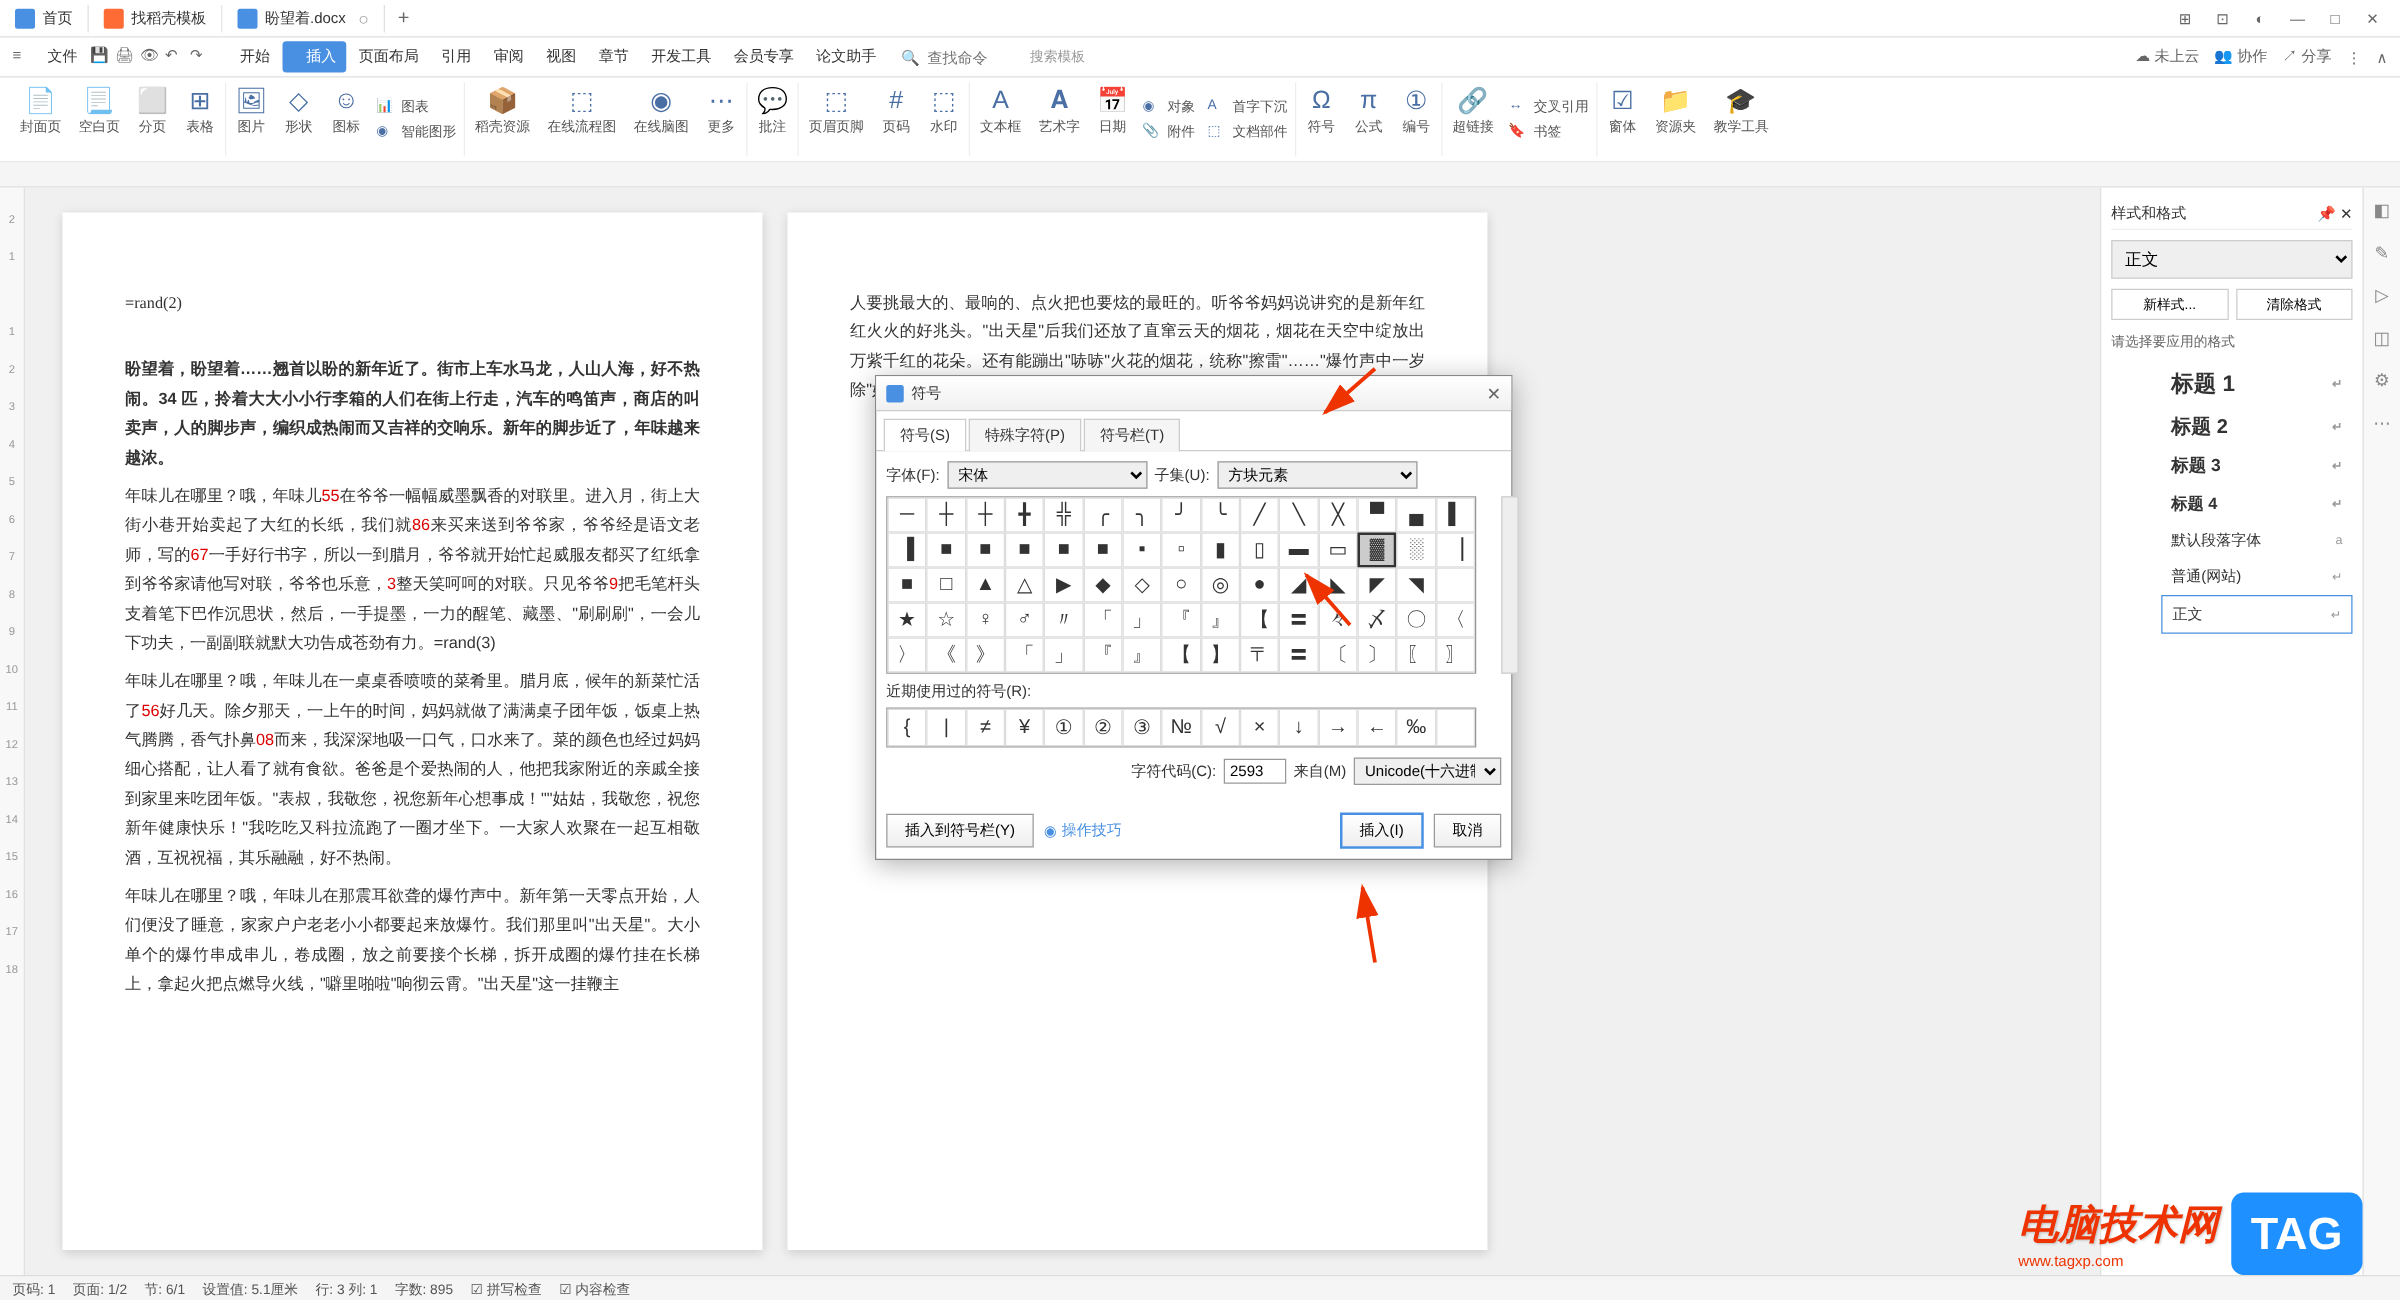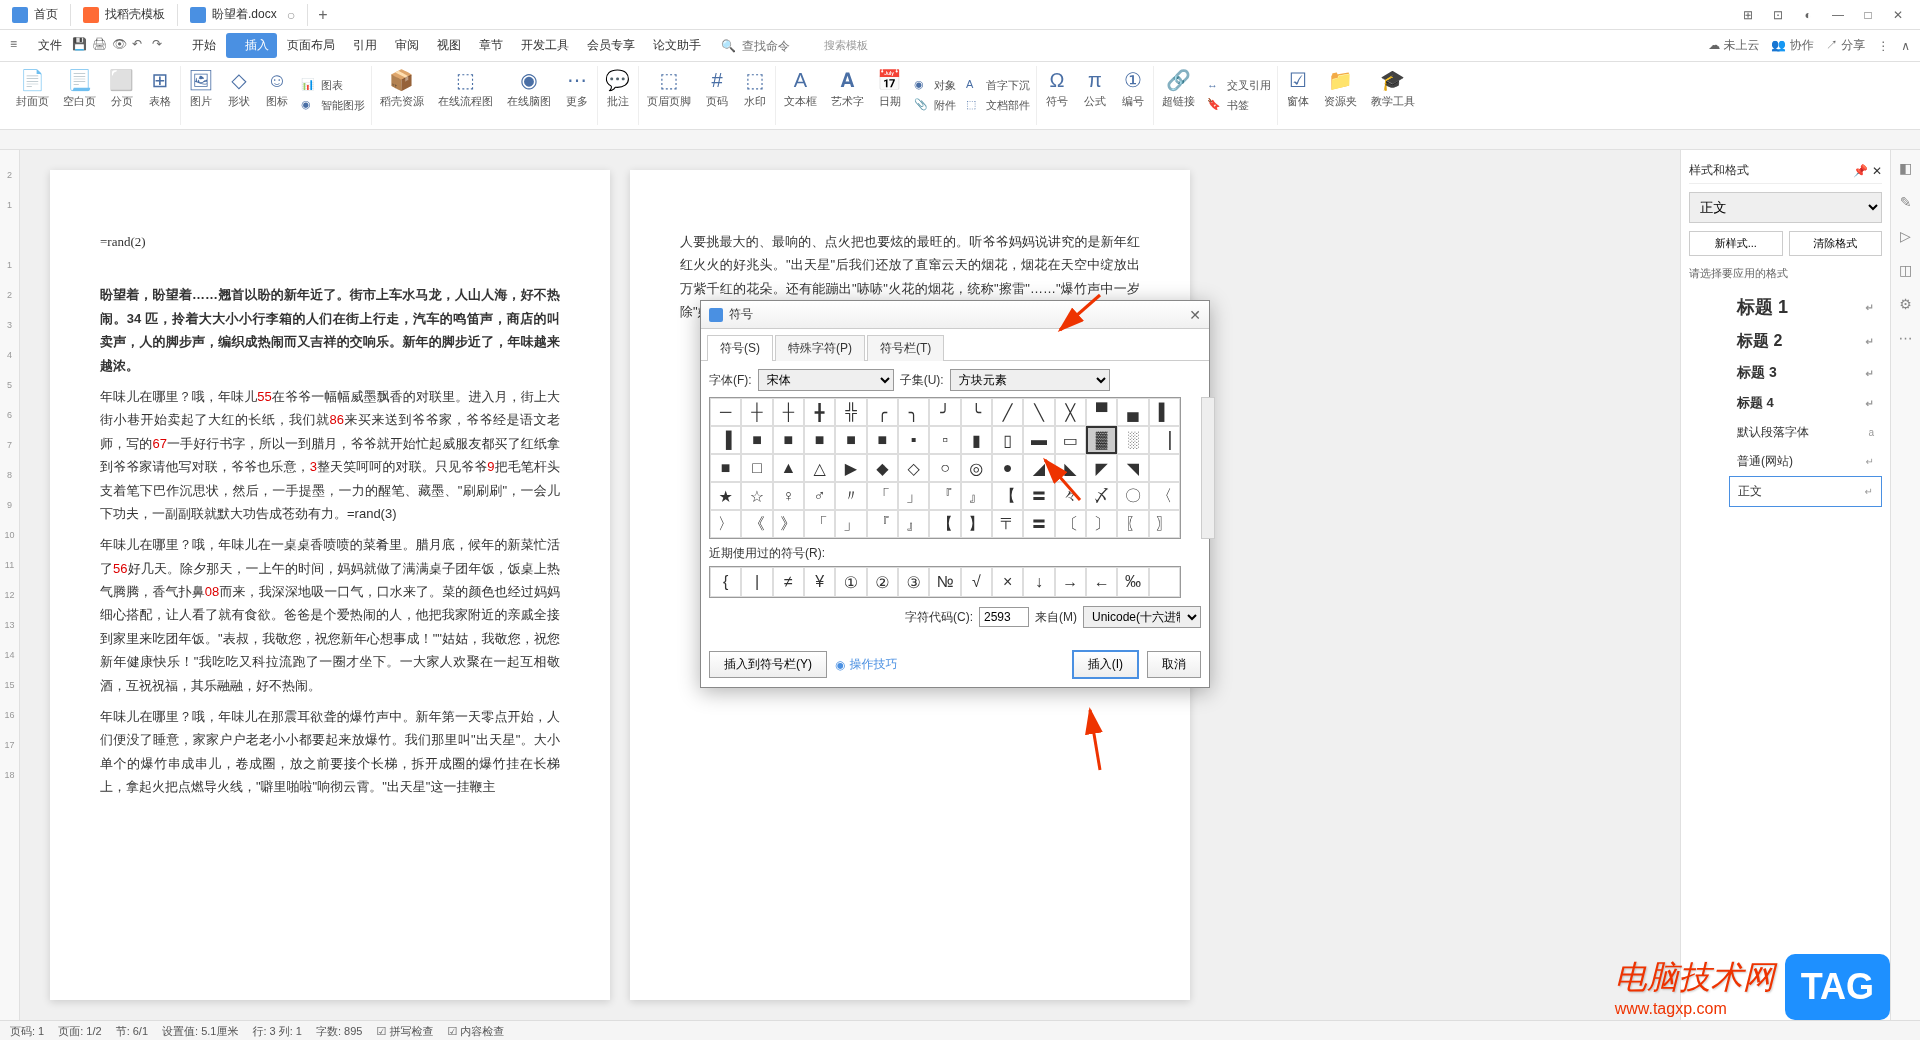--- a/index.html
+++ b/index.html
@@ -92,22 +92,22 @@
 .dlg-footer button { padding: 4px 14px; border: 1px solid #999; background: linear-gradient(#fff,#eee); font-size: 12px; cursor: pointer; }
 .dlg-footer button.primary { border: 2px solid #4a90e2; }
 .dlg-footer .link { color: #4a90e2; font-size: 12px; display: flex; align-items: center; gap: 4px; }
 
 
 .arrow-red { position: absolute; z-index: 200; pointer-events: none; }
 .arrow-red svg { overflow: visible; }
 
 
 .watermark { position: absolute; right: 30px; bottom: 20px; z-index: 300; display: flex; align-items: center; gap: 10px; }
-.watermark .txt { font-size: 32px; font-weight: normal; color: #e30; font-style: italic; text-shadow: 1px 1px 2px rgba(0,0,0,0.2); }
-.watermark .sub { font-size: 16px; color: #e30; }
+.watermark .txt { font-size: 32px; font-weight: bold; color: #e30; font-style: italic; text-shadow: 1px 1px 2px rgba(0,0,0,0.2); }
+.watermark .sub { font-size: 12px; color: #e30; }
 .watermark .tag { background: #1e90ff; color: #fff; padding: 12px 16px; font-size: 36px; font-weight: bold; border-radius: 10px; }
 </style>
 </head>
 <body>
 
 <div class="titlebar">
   <div class="tab">
       <span class="tab-icon home"></span>
       <span>首页</span>
     </div>
@@ -421,21 +421,21 @@
     <span class="dlg-close">✕</span>
   </div>
   <div class="dlg-tabs">
     <div class="dlg-tab active">符号(S)</div>
     <div class="dlg-tab">特殊字符(P)</div>
     <div class="dlg-tab">符号栏(T)</div>
   </div>
   <div class="dlg-body">
     <div class="dlg-row">
       <span>字体(F):</span>
-      <select style="width:136px"><option>宋体</option></select>
+      <select style="width:160px"><option>宋体</option></select>
       <span>子集(U):</span>
       <select style="width:160px"><option>方块元素</option></select>
     </div>
     <div style="position:relative">
       <div class="symbol-grid" id="symgrid">
           <div class="cell">─</div>
           <div class="cell">┼</div>
           <div class="cell">┼</div>
           <div class="cell">╋</div>
           <div class="cell">╬</div>

